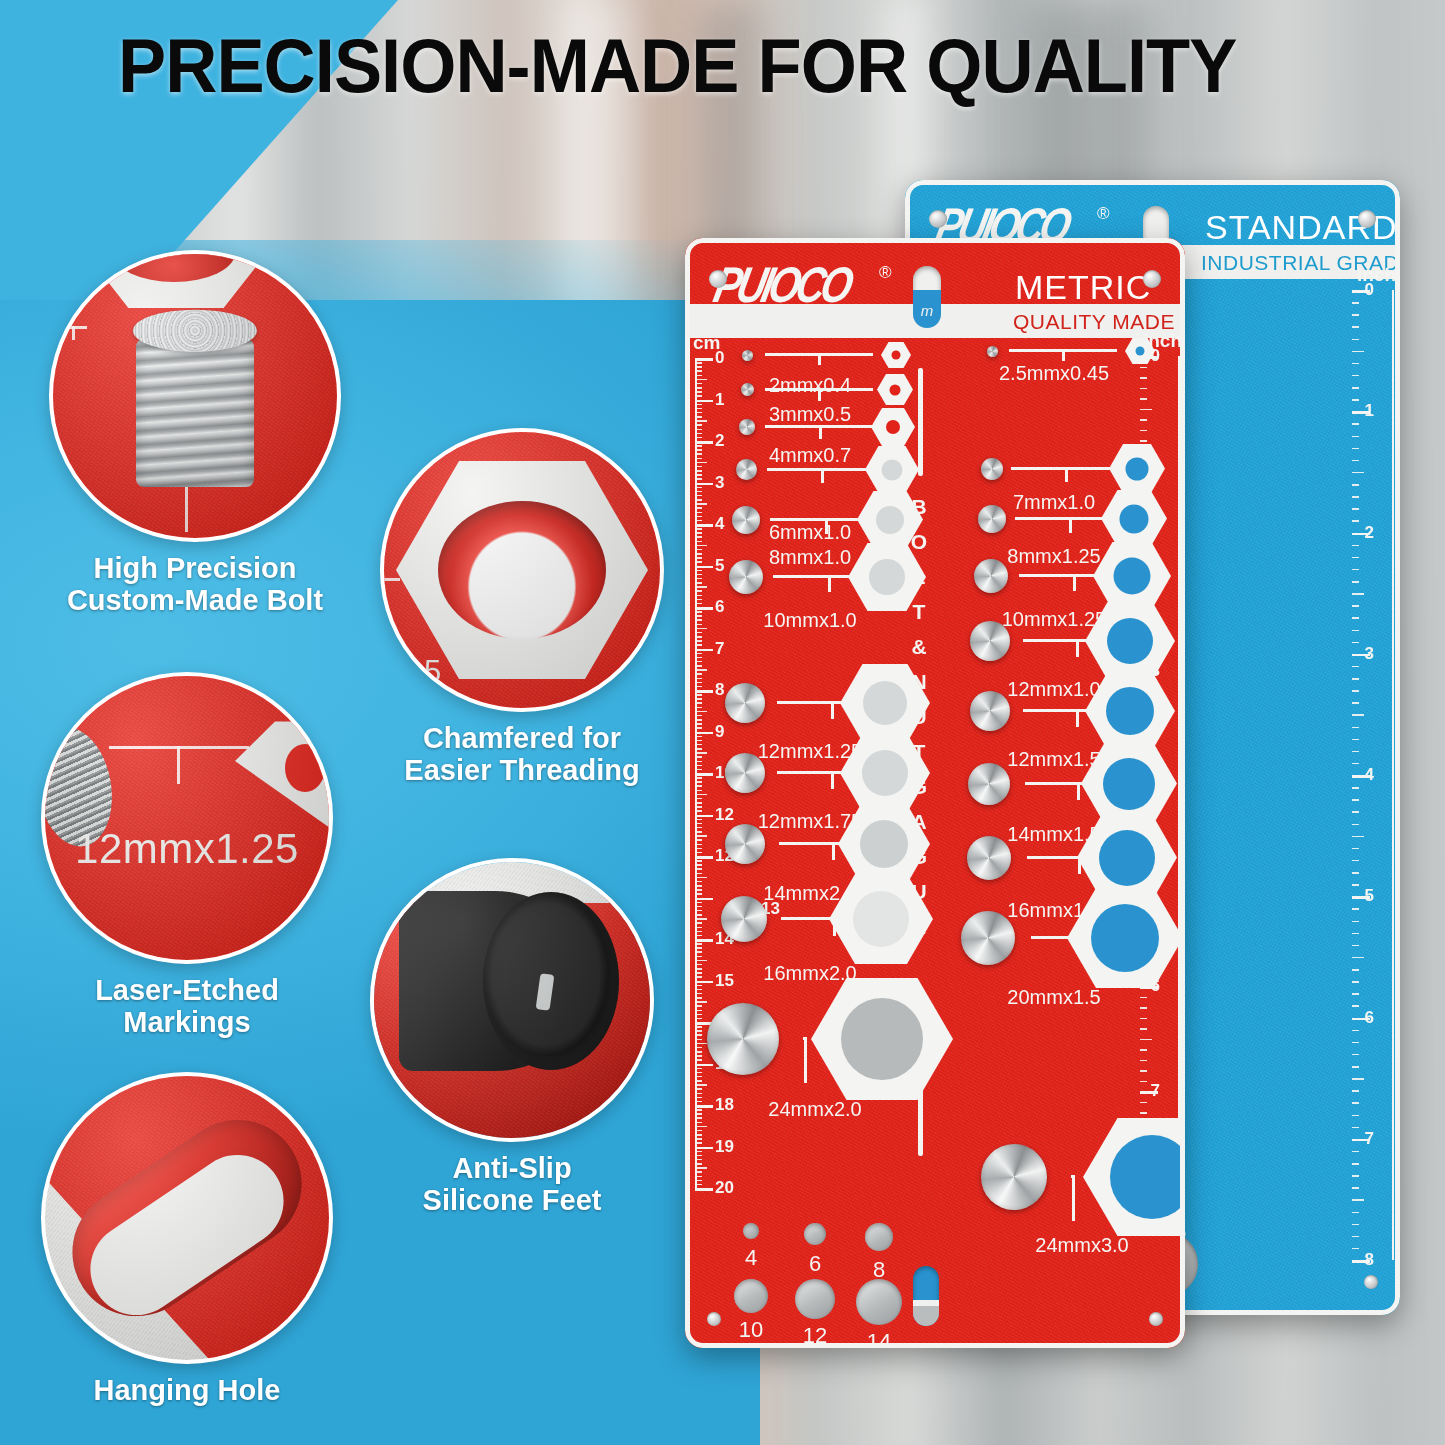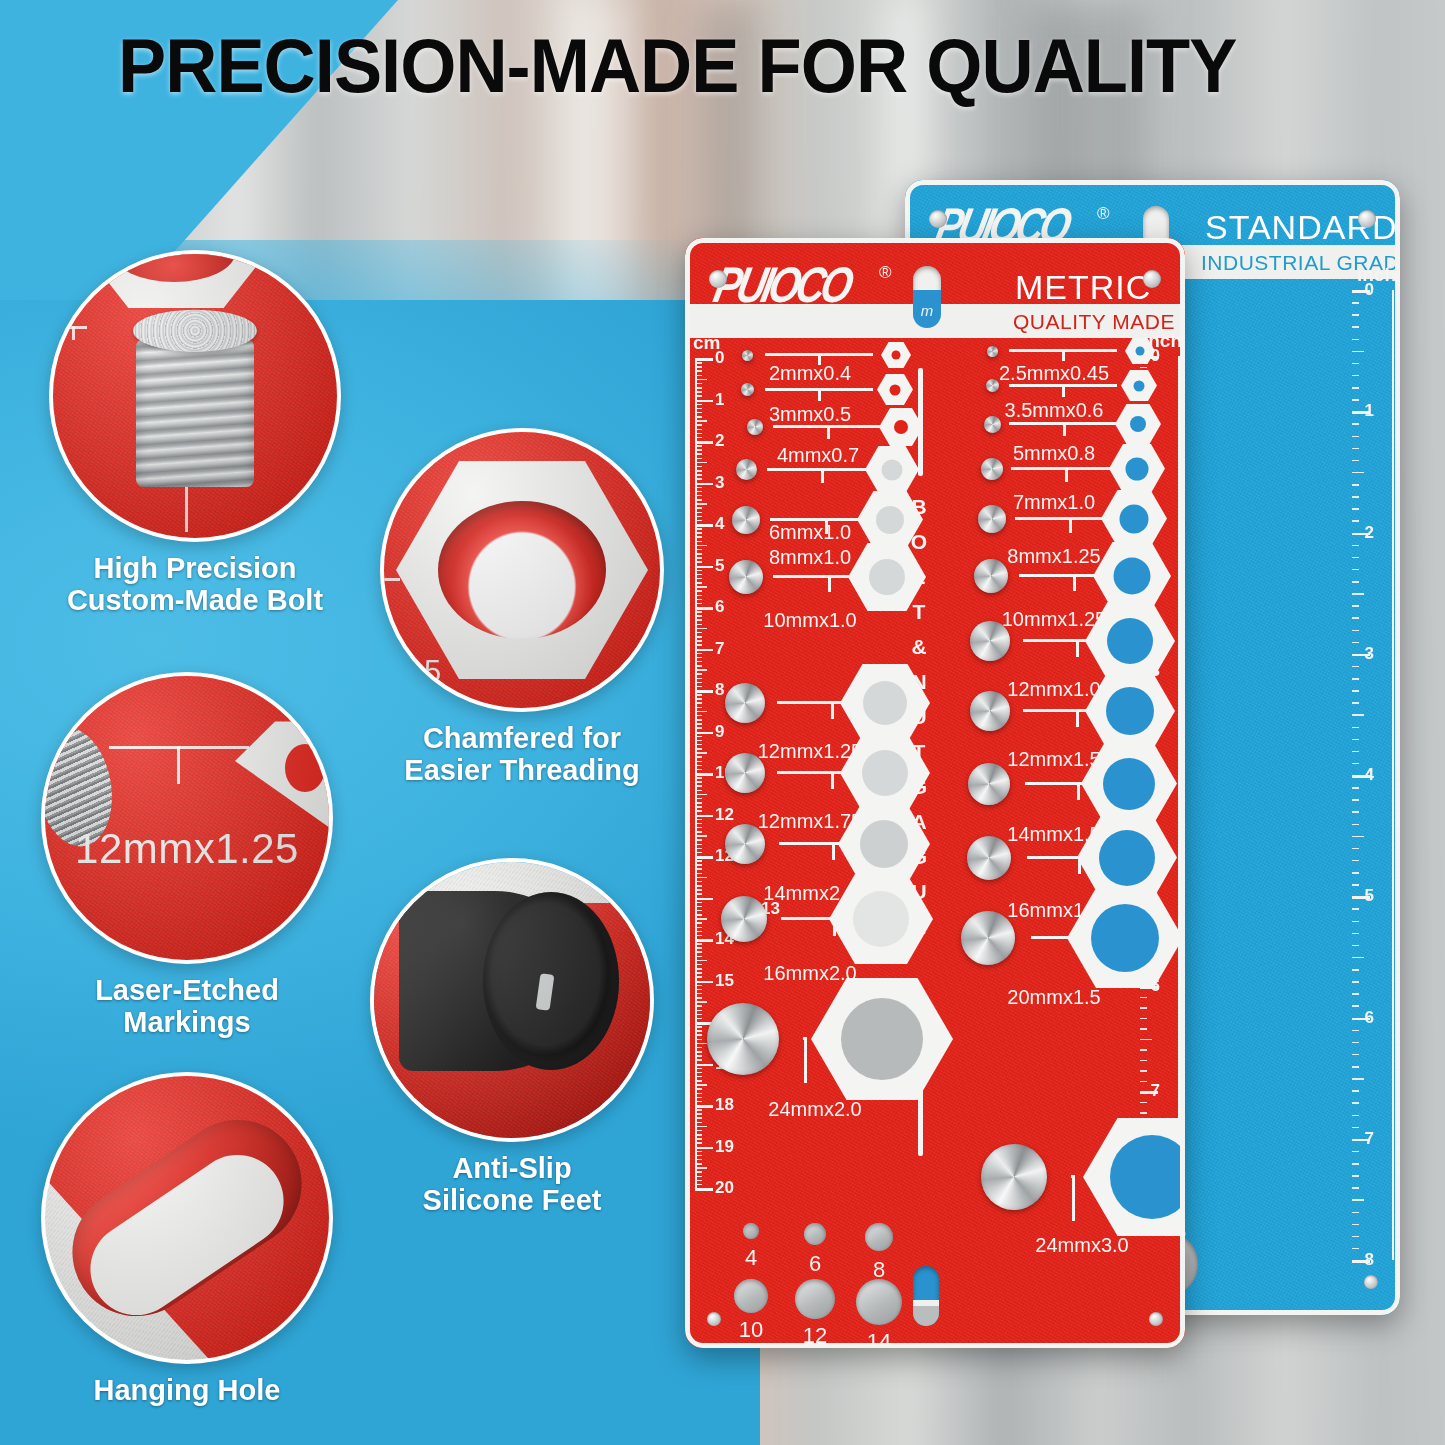--- a/index.html
+++ b/index.html
@@ -1104,34 +1104,34 @@
     <div id="red-left-rows" style="position:absolute; left:0; top:0; width:500px; height:1110px;">
         <div class="row" style="left:0;top:104px;width:100%;height:26px;">
           <div class="bolt" style="left:57px;top:7.5px;width:11px;height:11px;"></div>
           <div class="tee" style="left:80px;top:11px;width:108px;height:26px;">
             <div class="h"></div>
             <div class="v" style="height:12px;"></div>
           </div>
           <div class="hexring" style="left:196px;top:0px;width:30px;height:26px;">
             <i style="width:9px;height:9px;background:#e1231a;"></i>
           </div>
-          <div class="lbl" style="left:30px;top:20px;width:190px;">2mmx0.4</div>
+          <div class="lbl" style="left:30px;top:32px;width:190px;">2mmx0.4</div>
         </div>
         <div class="row" style="left:0;top:136px;width:100%;height:31px;">
           <div class="bolt" style="left:56px;top:9px;width:13px;height:13px;"></div>
           <div class="tee" style="left:80px;top:13.5px;width:108px;height:26px;">
             <div class="h"></div>
             <div class="v" style="height:13px;"></div>
           </div>
           <div class="hexring" style="left:192px;top:0px;width:36px;height:31px;">
             <i style="width:11px;height:11px;background:#e1231a;"></i>
           </div>
           <div class="lbl" style="left:30px;top:29px;width:190px;">3mmx0.5</div>
         </div>
-        <div class="row" style="left:8px;top:170px;width:100%;height:38px;">
+        <div class="row" style="left:0;top:170px;width:100%;height:38px;">
           <div class="bolt" style="left:54px;top:11px;width:16px;height:16px;"></div>
           <div class="tee" style="left:80px;top:17px;width:110px;height:26px;">
             <div class="h"></div>
             <div class="v" style="height:14px;"></div>
           </div>
           <div class="hexring" style="left:186px;top:0px;width:44px;height:38px;">
             <i style="width:14px;height:14px;background:#e1231a;"></i>
           </div>
           <div class="lbl" style="left:30px;top:36px;width:190px;">4mmx0.7</div>
         </div>
@@ -1228,42 +1228,20 @@
         <div class="row" style="left:0;top:100px;width:100%;height:26px;">
           <div class="bolt" style="left:302px;top:7.5px;width:11px;height:11px;"></div>
           <div class="tee" style="left:324px;top:11px;width:108px;height:26px;">
             <div class="h"></div>
             <div class="v" style="height:12px;"></div>
           </div>
           <div class="hexring" style="left:440px;top:0px;width:30px;height:26px;">
             <i style="width:9px;height:9px;background:#2a93cf;"></i>
           </div>
           <div class="lbl" style="left:274px;top:24px;width:190px;">2.5mmx0.45</div>
-        </div>
-        <div class="row" style="left:0;top:132px;width:100%;height:31px;">
-          <div class="bolt" style="left:301px;top:9px;width:13px;height:13px;"></div>
-          <div class="tee" style="left:324px;top:13.5px;width:108px;height:26px;">
-            <div class="h"></div>
-            <div class="v" style="height:13px;"></div>
-          </div>
-          <div class="hexring" style="left:436px;top:0px;width:36px;height:31px;">
-            <i style="width:11px;height:11px;background:#2a93cf;"></i>
-          </div>
-          <div class="lbl" style="left:274px;top:29px;width:190px;">3.5mmx0.6</div>
-        </div>
-        <div class="row" style="left:0;top:166px;width:100%;height:40px;">
-          <div class="bolt" style="left:299px;top:11.5px;width:17px;height:17px;"></div>
-          <div class="tee" style="left:324px;top:18px;width:110px;height:26px;">
-            <div class="h"></div>
-            <div class="v" style="height:14px;"></div>
-          </div>
-          <div class="hexring" style="left:430px;top:0px;width:46px;height:40px;">
-            <i style="width:16px;height:16px;background:#2a93cf;"></i>
-          </div>
-          <div class="lbl" style="left:274px;top:38px;width:190px;">5mmx0.8</div>
         </div>
         <div class="row" style="left:0;top:206px;width:100%;height:49px;">
           <div class="bolt" style="left:296px;top:13.5px;width:22px;height:22px;"></div>
           <div class="tee" style="left:326px;top:22.5px;width:110px;height:26px;">
             <div class="h"></div>
             <div class="v" style="height:15px;"></div>
           </div>
           <div class="hexring" style="left:424px;top:0px;width:56px;height:49px;">
             <i style="width:23px;height:23px;background:#2a93cf;"></i>
           </div>

